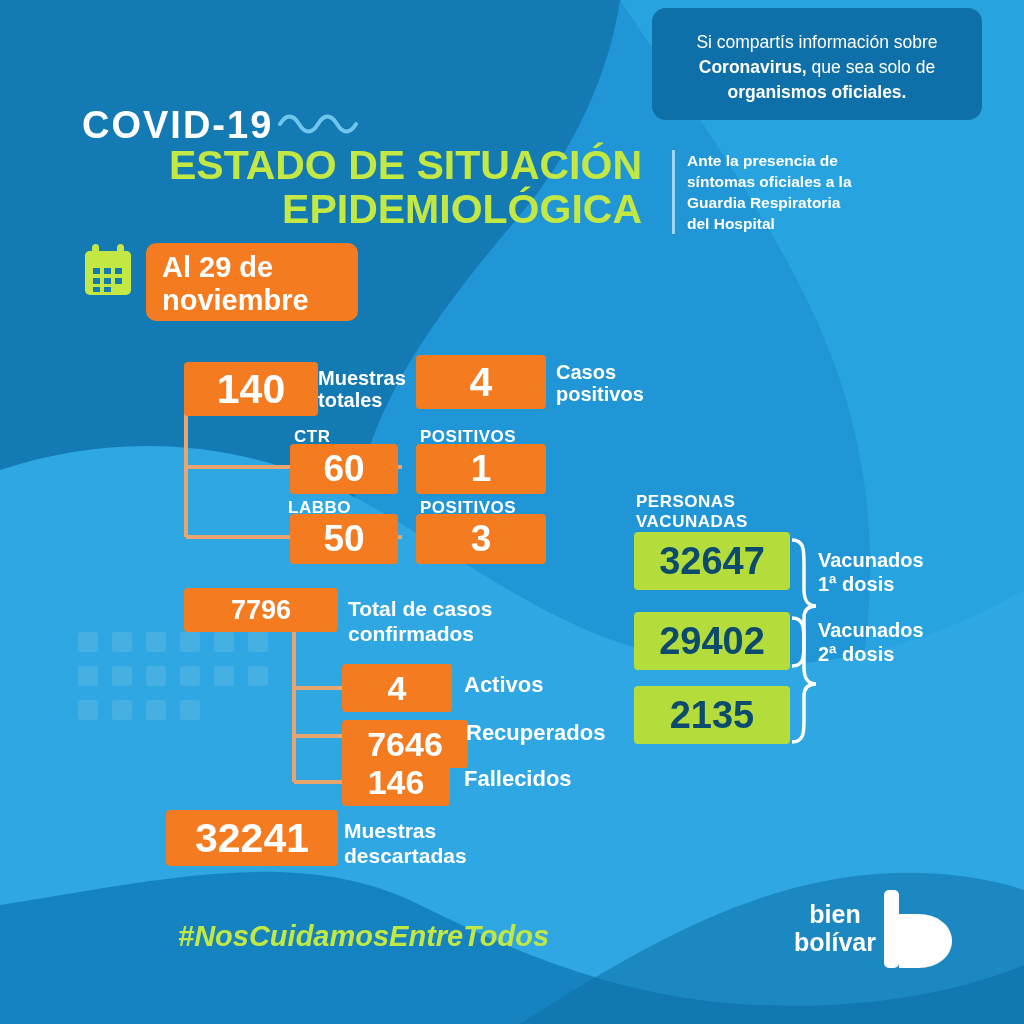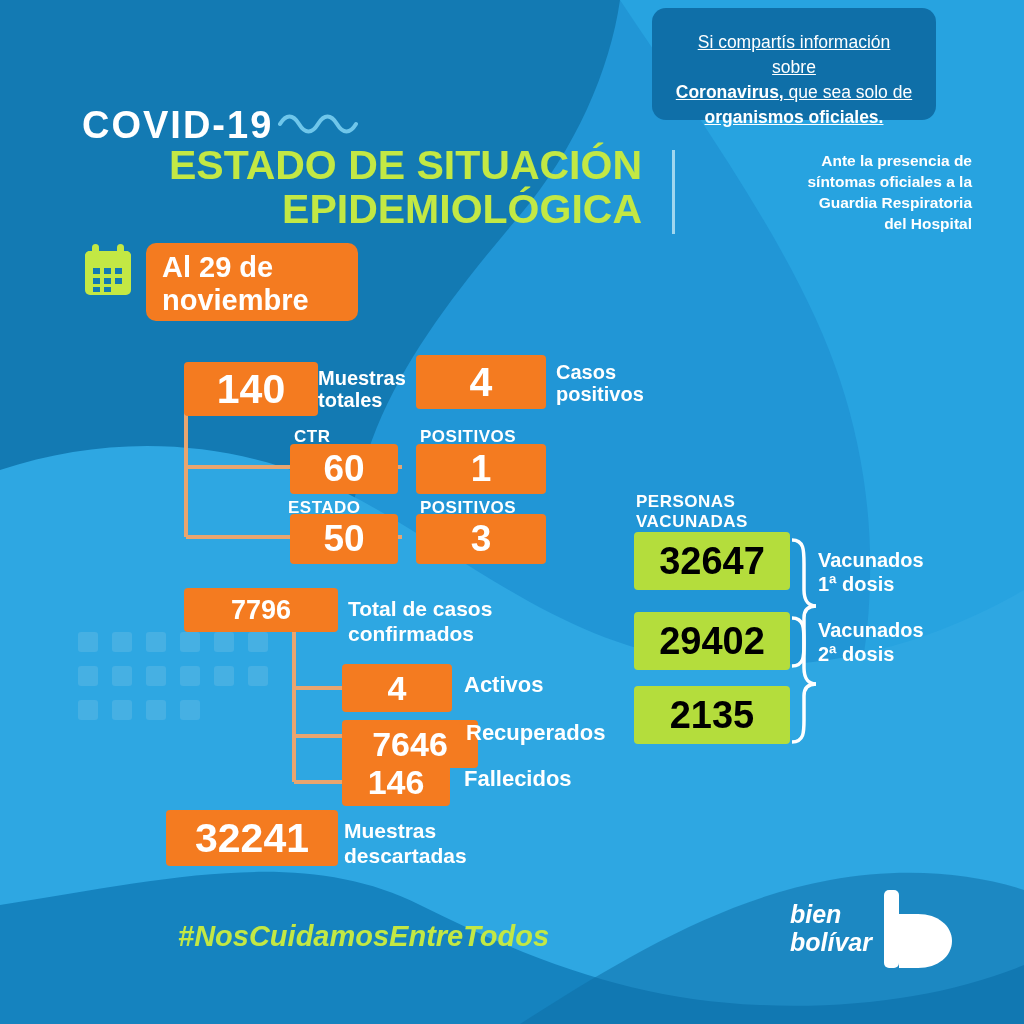--- a/index.html
+++ b/index.html
@@ -10,32 +10,31 @@
     position:relative;
     overflow:hidden;
     color:#ffffff;
   }
   #canvas { position:absolute; inset:0; width:1024px; height:1024px; }
 
   .bg-svg { position:absolute; inset:0; }
 
   
   .notice {
-    position:absolute; left:652px; top:8px; width:284px; height:112px;
+    position:absolute; left:652px; top:8px; width:330px; height:112px;
     background:#0f6fa8; border-radius:14px;
     padding:22px 22px 0 22px;
     text-align:center;
-    text-decoration:underline;
   }
   .notice p { font-size:17.5px; line-height:25px; color:#ffffff; }
   .notice b { font-weight:bold; }
 
   .symptoms {
     position:absolute; left:672px; top:150px; width:300px;
-    border-left:3px solid #9fd6ef; padding-left:28px;text-align:right;
+    border-left:3px solid #9fd6ef; padding-left:12px;
   }
   .symptoms p { font-size:15.5px; line-height:21px; font-weight:bold; color:#ffffff; }
 
   
   .covid-title {
     position:absolute; left:82px; top:104px;
     font-size:38px; letter-spacing:2px; font-weight:bold; color:#ffffff;
   }
   .squiggle { position:absolute; left:278px; top:112px; }
   .headline {
@@ -53,40 +52,40 @@
 
   
   .box {
     position:absolute;
     background:#f47b20;
     color:#ffffff;
     font-weight:bold;
     display:flex; align-items:center; justify-content:center;
     border-radius:4px;
   }
-  .box.green { background:#b4dd3c; color:#000000; }
+  .box.green { background:#b4dd3c; color:#0c4a6e; }
   .lbl {
     position:absolute;
     font-weight:bold; color:#ffffff; line-height:22px;
   }
   .lbl.small { font-size:17px; letter-spacing:.5px; }
   .connector { position:absolute; }
 
   
   .dots { position:absolute; left:78px; top:632px; }
 
   
   .hashtag {
     position:absolute; left:178px; top:920px;
     font-size:29px; font-weight:bold; font-style:italic; color:#c3e844;
   }
   .logo-text {
     position:absolute; left:790px; top:900px;
-    font-size:25px; line-height:28px; font-weight:bold; font-style:italic;
-    color:#ffffff; text-align:left; width:90px;
+    font-size:25px; line-height:28px; font-weight:bold; 
+    color:#ffffff; text-align:center; width:90px;
   }
 </style>
 </head>
 <body>
 
 <div id="canvas">
 
   <svg class="bg-svg" viewBox="0 0 1024 1024">
     <rect x="0" y="0" width="1024" height="1024" fill="#2196d6"></rect>
 
@@ -169,21 +168,21 @@
     <div>Casos</div>
     <div>positivos</div>
   </div>
 
   <div class="lbl small" style="left:294px; top:426px;">CTR</div>
   <div class="lbl small" style="left:420px; top:426px;">POSITIVOS</div>
 
   <div class="box" style="left:290px; top:444px; width:108px; height:50px; font-size:37px;">60</div>
   <div class="box" style="left:416px; top:444px; width:130px; height:50px; font-size:37px;">1</div>
 
-  <div class="lbl small" style="left:288px; top:497px;">ESTADO</div>
+  <div class="lbl small" style="left:288px; top:497px;">LABBO</div>
   <div class="lbl small" style="left:420px; top:497px;">POSITIVOS</div>
 
   <div class="box" style="left:290px; top:514px; width:108px; height:50px; font-size:37px;">50</div>
   <div class="box" style="left:416px; top:514px; width:130px; height:50px; font-size:37px;">3</div>
 
   <svg class="dots" width="210" height="110" viewBox="0 0 210 110">
     <g fill="#4fb3e4" opacity="0.75">
       <rect x="0" y="0" width="20" height="20" rx="3"></rect>
         <rect x="34" y="0" width="20" height="20" rx="3"></rect>
       <rect x="68" y="0" width="20" height="20" rx="3"></rect>
@@ -212,21 +211,21 @@
 
   <div class="box" style="left:184px; top:588px; width:154px; height:44px; font-size:27px;">7796</div>
   <div class="lbl" style="left:348px; top:596px; font-size:21px; line-height:25px;">
     <div>Total de casos</div>
     <div>confirmados</div>
   </div>
 
   <div class="box" style="left:342px; top:664px; width:110px; height:48px; font-size:34px;">4</div>
   <div class="lbl" style="left:464px; top:674px; font-size:22px;">Activos</div>
 
-  <div class="box" style="left:342px; top:720px; width:136px; height:48px; font-size:34px;">7646</div>
+  <div class="box" style="left:342px; top:720px; width:126px; height:48px; font-size:34px;">7646</div>
   <div class="lbl" style="left:466px; top:722px; font-size:22px;">Recuperados</div>
 
   <div class="box" style="left:342px; top:758px; width:108px; height:48px; font-size:34px;">146</div>
   <div class="lbl" style="left:464px; top:768px; font-size:22px;">Fallecidos</div>
 
   <div class="box" style="left:166px; top:810px; width:172px; height:56px; font-size:41px;">32241</div>
   <div class="lbl" style="left:344px; top:818px; font-size:21px; line-height:25px;">
     <div>Muestras</div>
     <div>descartadas</div>
   </div>

